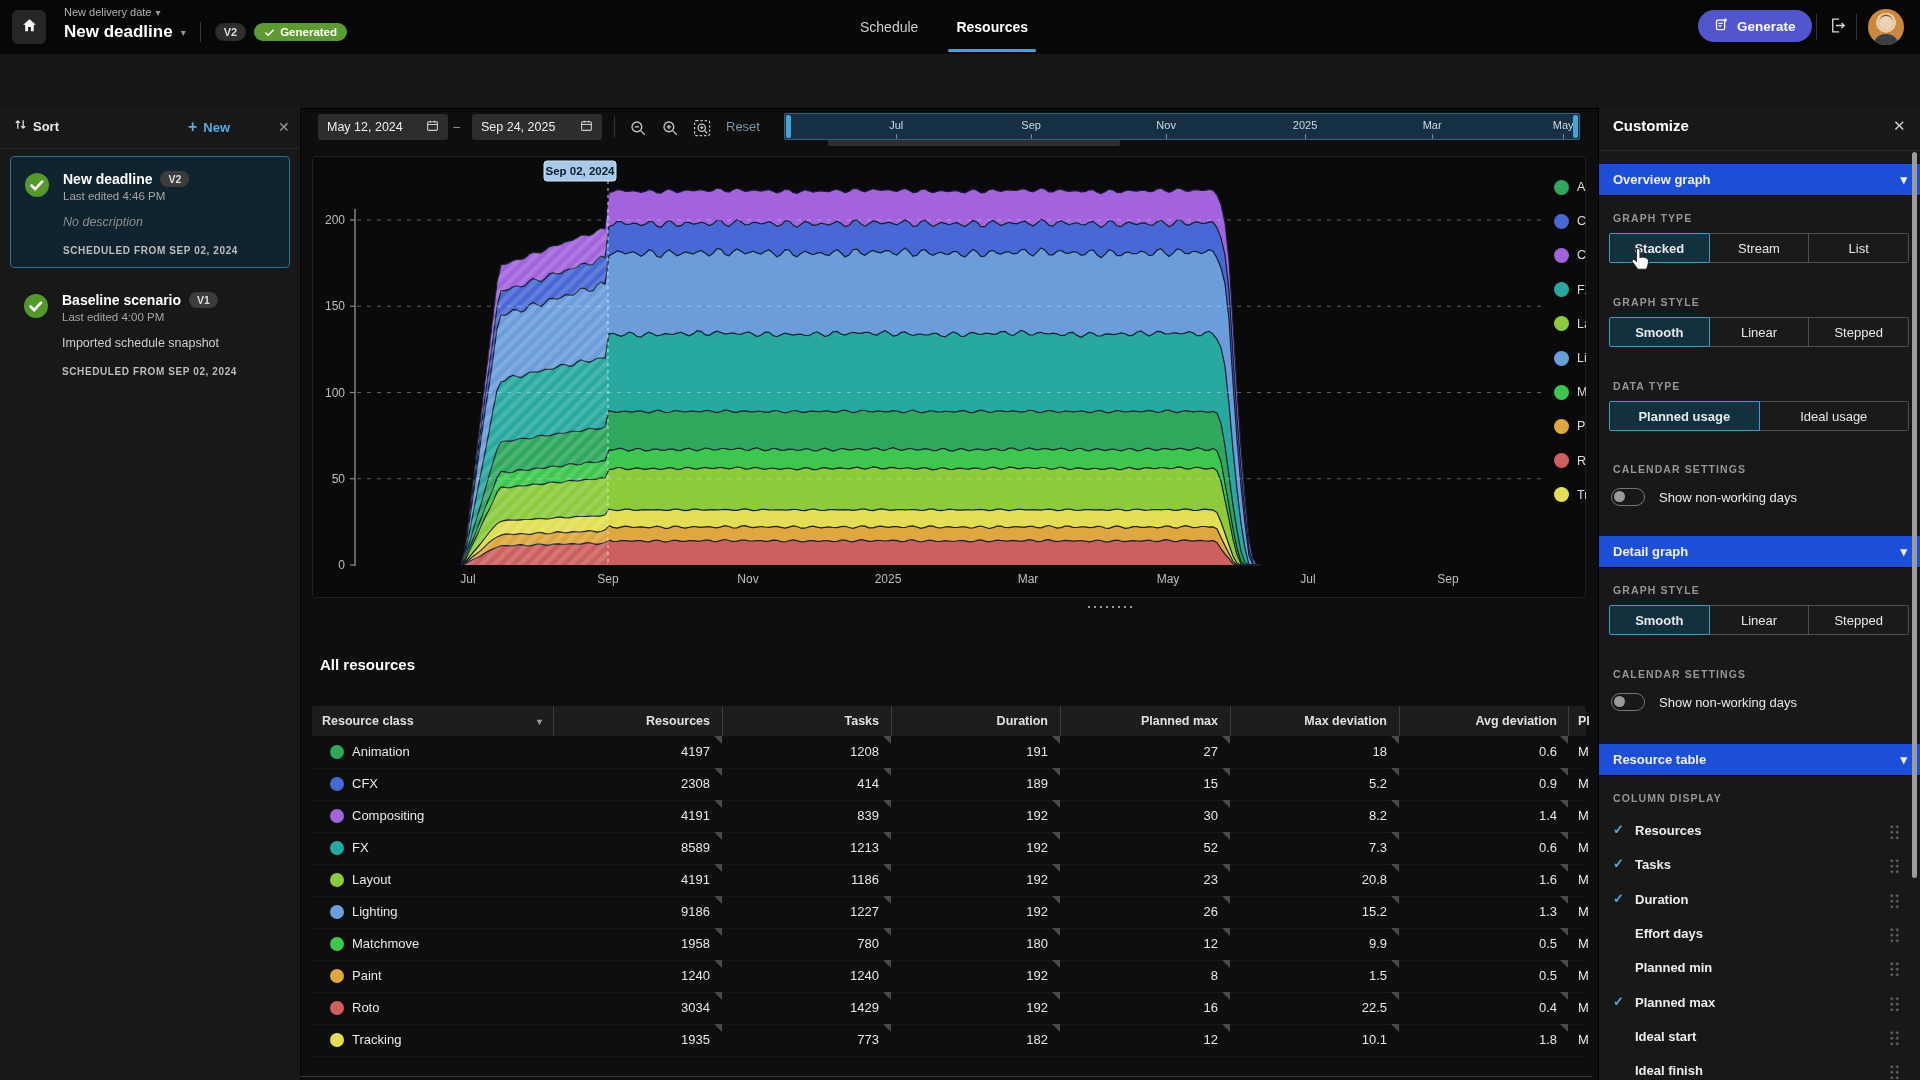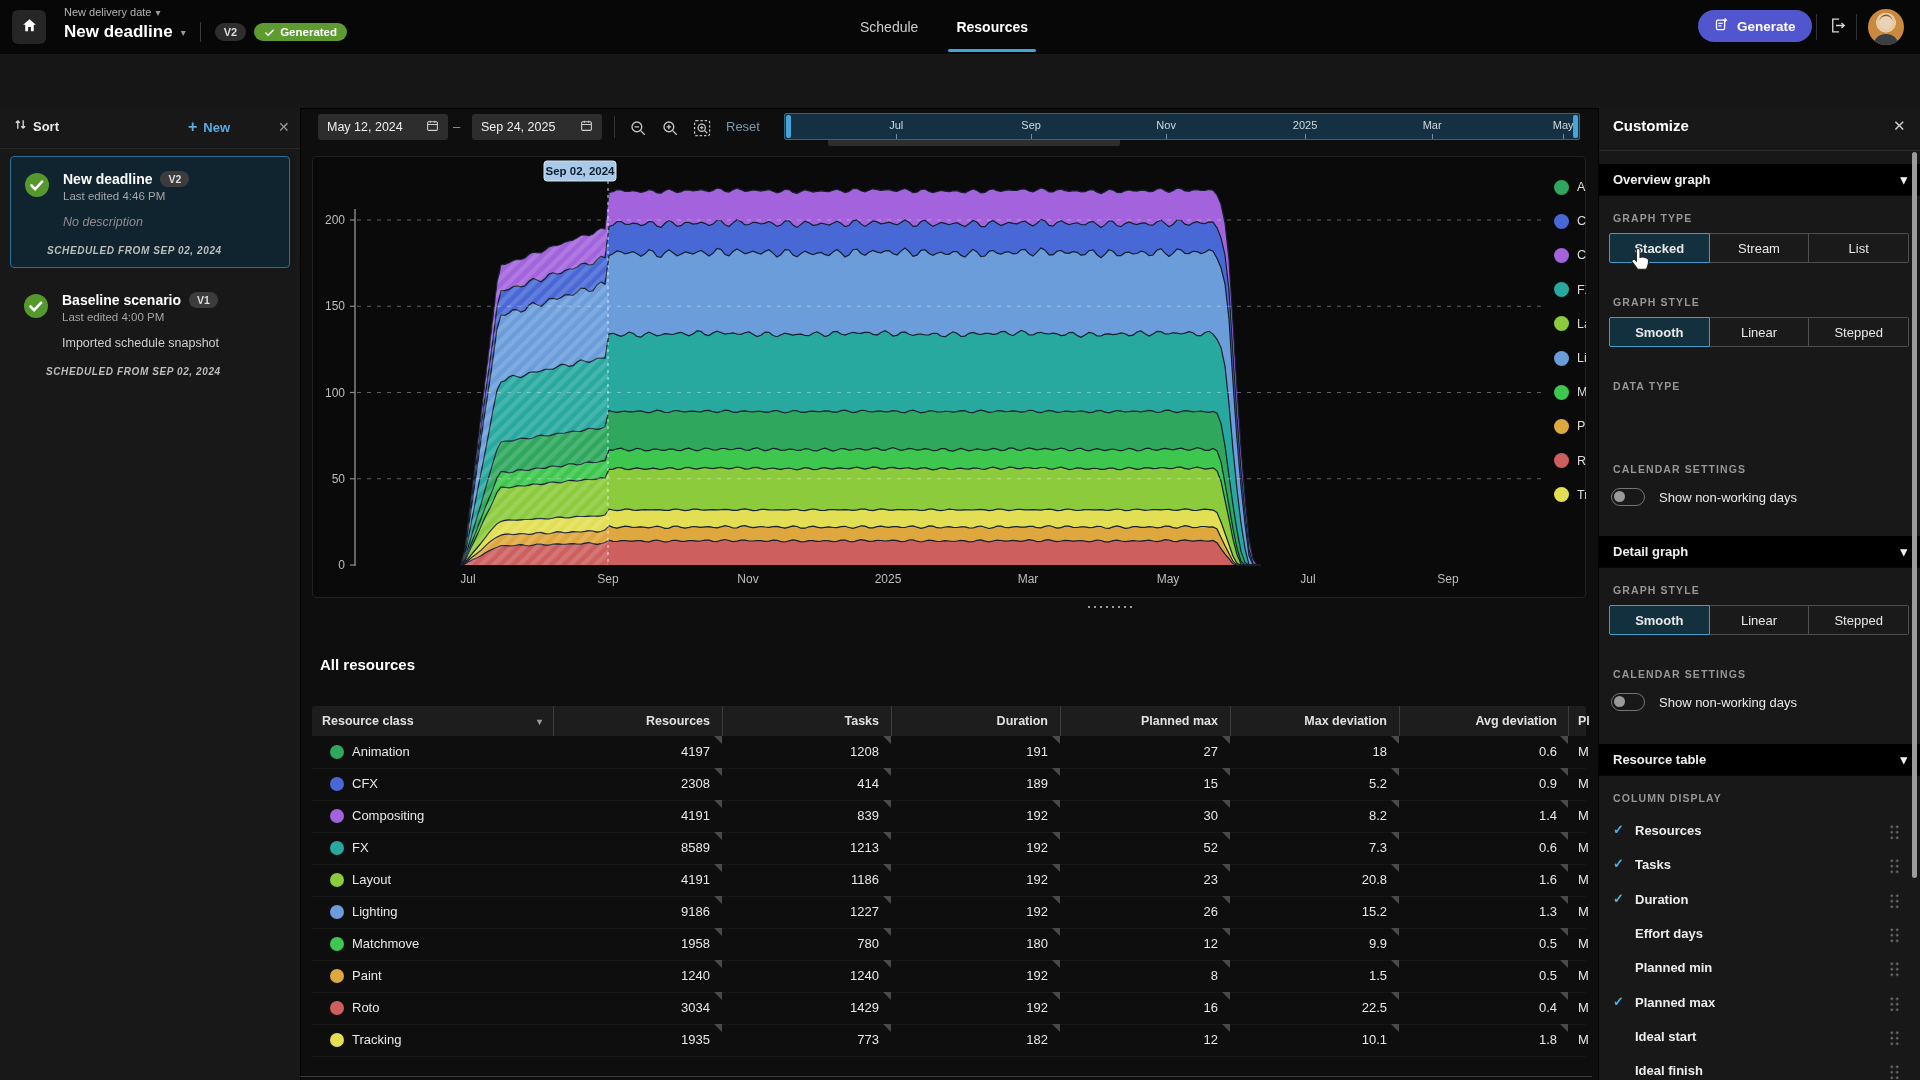--- a/index.html
+++ b/index.html
@@ -47,21 +47,21 @@
   .sb-close{position:absolute;left:272px;top:9px;color:#9a9a9a;font-size:14px;cursor:pointer;padding:2px 6px;}
   .scenario-card{position:absolute;left:10px;width:280px;border-radius:4px;cursor:pointer;box-sizing:border-box;padding:14px 12px;}
   .scenario-card.selected{background:#10242f;border:1px solid #2e6e99;}
   .sc-check{position:absolute;left:13px;top:15px;}
   .sc-name-row{margin-left:40px;display:flex;align-items:center;gap:8px;}
   .sc-name{font-size:14px;font-weight:700;color:#fff;}
   .sc-ver{background:#3c3c3c;color:#ddd;font-size:10.5px;font-weight:700;padding:2px 8px;border-radius:9px;}
   .sc-edited{margin-left:40px;margin-top:3px;font-size:11.5px;color:#a5a5a5;}
   .sc-desc{margin-left:40px;margin-top:13px;font-size:12.5px;color:#cfcfcf;}
   .sc-desc.empty{font-style:italic;color:#8d8d8d;}
-  .sc-sched{margin-left:24px;margin-top:16px;font-size:10px;font-weight:700;letter-spacing:.6px;color:#bdbdbd;font-style:italic;}
+  .sc-sched{margin-left:40px;margin-top:16px;font-size:10px;font-weight:700;letter-spacing:.6px;color:#bdbdbd;}
   
   .datebtn{top:114px;height:26px;background:#2d2d2d;border-radius:3px;display:flex;align-items:center;
            justify-content:space-between;padding:0 9px;width:112px;font-size:12.5px;color:#eee;cursor:pointer;}
   .range-dash{left:453px;top:119px;color:#9a9a9a;font-size:13px;}
   .toolsep{width:1px;height:22px;background:#333;top:116px;}
   .zoombtn{top:116px;width:24px;height:24px;display:flex;align-items:center;justify-content:center;cursor:pointer;}
   .resetbtn{left:726px;top:119px;font-size:13px;color:#7d97aa;cursor:pointer;}
   .minimap{left:784px;top:113px;width:796px;height:27px;background:#0e2230;border:1px solid #35637d;
            border-radius:2px;box-sizing:border-box;cursor:pointer;}
   .mm-fill{position:absolute;inset:0;background:rgba(73,144,194,0.13);}
@@ -88,21 +88,21 @@
   .t-dot{position:absolute;left:18px;top:9px;width:14px;height:14px;border-radius:50%;}
   .t-name{position:absolute;left:40px;top:8px;font-size:13px;color:#e8e8e8;}
   .t-cell{position:absolute;top:8px;font-size:13px;color:#e8e8e8;text-align:right;}
   .t-tri{position:absolute;width:0;height:0;border-top:8px solid #4a4a4a;border-left:8px solid transparent;}
   .bottom-line{left:300px;top:1076px;width:1292px;height:1px;background:#3a3a3a;}
   
   .customize{left:1598px;top:108px;width:322px;height:972px;background:#181818;border-left:1px solid #000;}
   .cz-title{position:absolute;left:14px;top:9px;font-size:15px;font-weight:700;color:#fff;}
   .cz-close{position:absolute;left:288px;top:7px;font-size:15px;color:#ccc;cursor:pointer;padding:2px 6px;}
   .cz-divider{position:absolute;left:0;top:42px;width:322px;height:1px;background:#2c2c2c;}
-  .cz-section{position:absolute;left:0;width:322px;height:32px;background:#000000;border-bottom:1px solid #060606;
+  .cz-section{position:absolute;left:0;width:322px;height:32px;background:#1d4ed8;border-bottom:1px solid #060606;
               display:flex;align-items:center;justify-content:space-between;padding:0 14px;box-sizing:border-box;cursor:pointer;}
   .cz-section span{font-size:13px;font-weight:700;color:#f0f0f0;}
   .cz-label{position:absolute;left:14px;font-size:10.5px;letter-spacing:1.1px;color:#969696;font-weight:700;}
   .seg{position:absolute;left:10px;width:300px;height:30px;display:flex;}
   .seg-btn{flex:1;border:1px solid #4f4f4f;border-left-width:0;display:flex;align-items:center;justify-content:center;
            font-size:13px;color:#e8e8e8;cursor:pointer;background:#1a1a1a;box-sizing:border-box;}
   .seg-btn:first-child{border-left-width:1px;border-radius:2px 0 0 2px;}
   .seg-btn:last-child{border-radius:0 2px 2px 0;}
   .seg-btn.sel{background:#13303f;border:1.5px solid #3f9dcb;font-weight:700;}
   .toggle-row{position:absolute;left:12px;display:flex;align-items:center;gap:14px;cursor:pointer;}
@@ -644,20 +644,24 @@
         <div class="seg-btn">Stream</div>
         <div class="seg-btn">List</div>
       </div>
     <div class="cz-label" style="top:188px">GRAPH STYLE</div>
     <div class="seg" style="top:209px" id="seg-gs1">
         <div class="seg-btn sel">Smooth</div>
         <div class="seg-btn">Linear</div>
         <div class="seg-btn">Stepped</div>
       </div>
     <div class="cz-label" style="top:272px">DATA TYPE</div>
+    <div class="seg" style="top:293px" id="seg-dt">
+        <div class="seg-btn sel">Planned usage</div>
+        <div class="seg-btn">Ideal usage</div>
+      </div>
     <div class="cz-label" style="top:355px">CALENDAR SETTINGS</div>
     <div class="toggle-row" style="top:380px">
       <span class="toggle">
           <span class="knob"></span>
         </span>
       <span class="toggle-label">Show non-working days</span>
     </div>
 
     <div class="cz-section" style="top:428px">
       <span>Detail graph</span>

